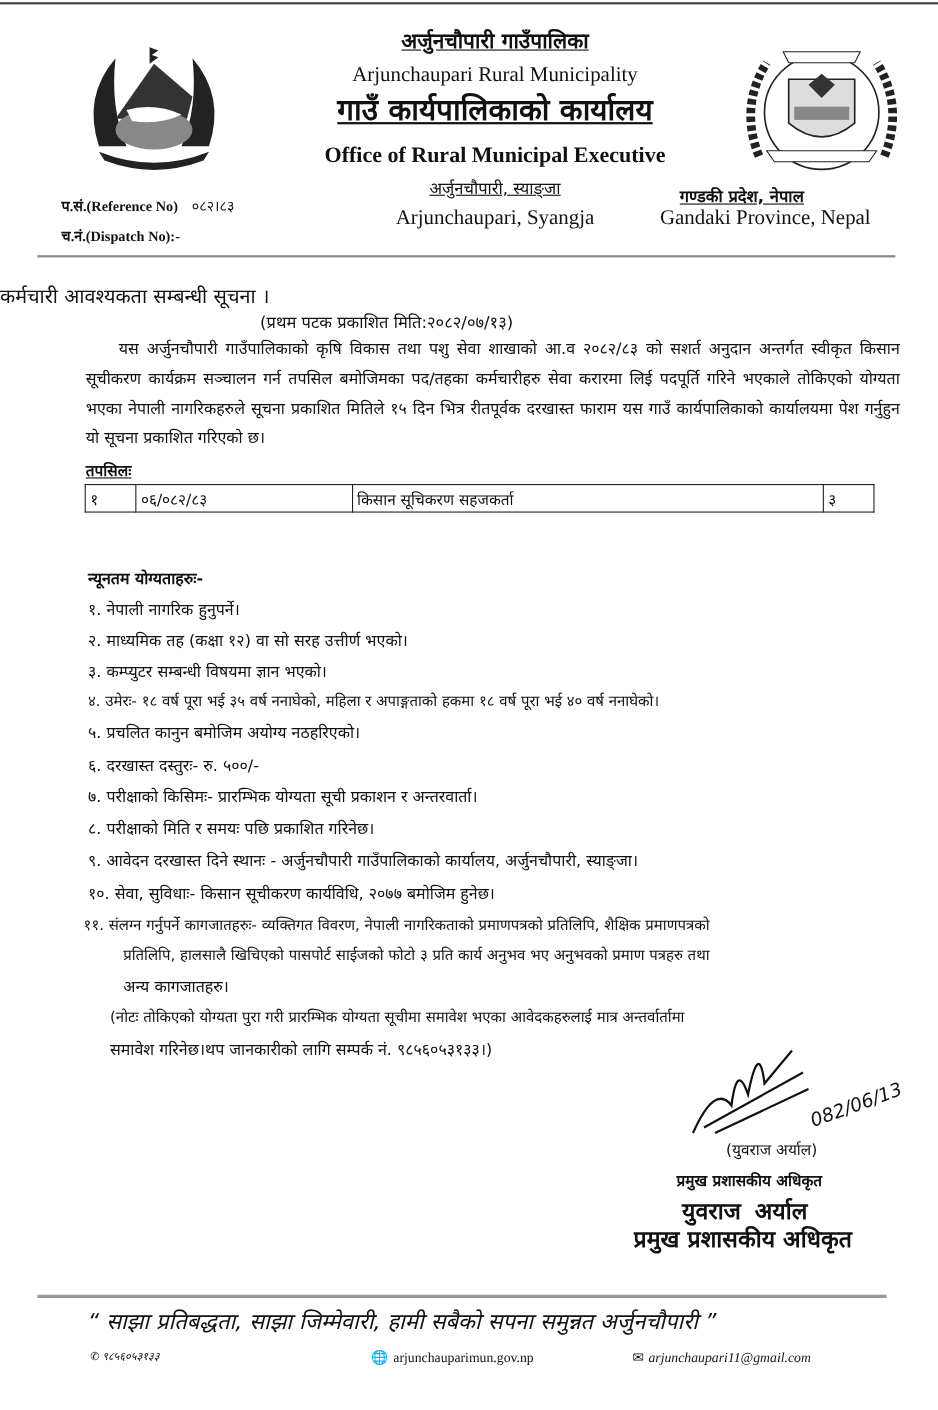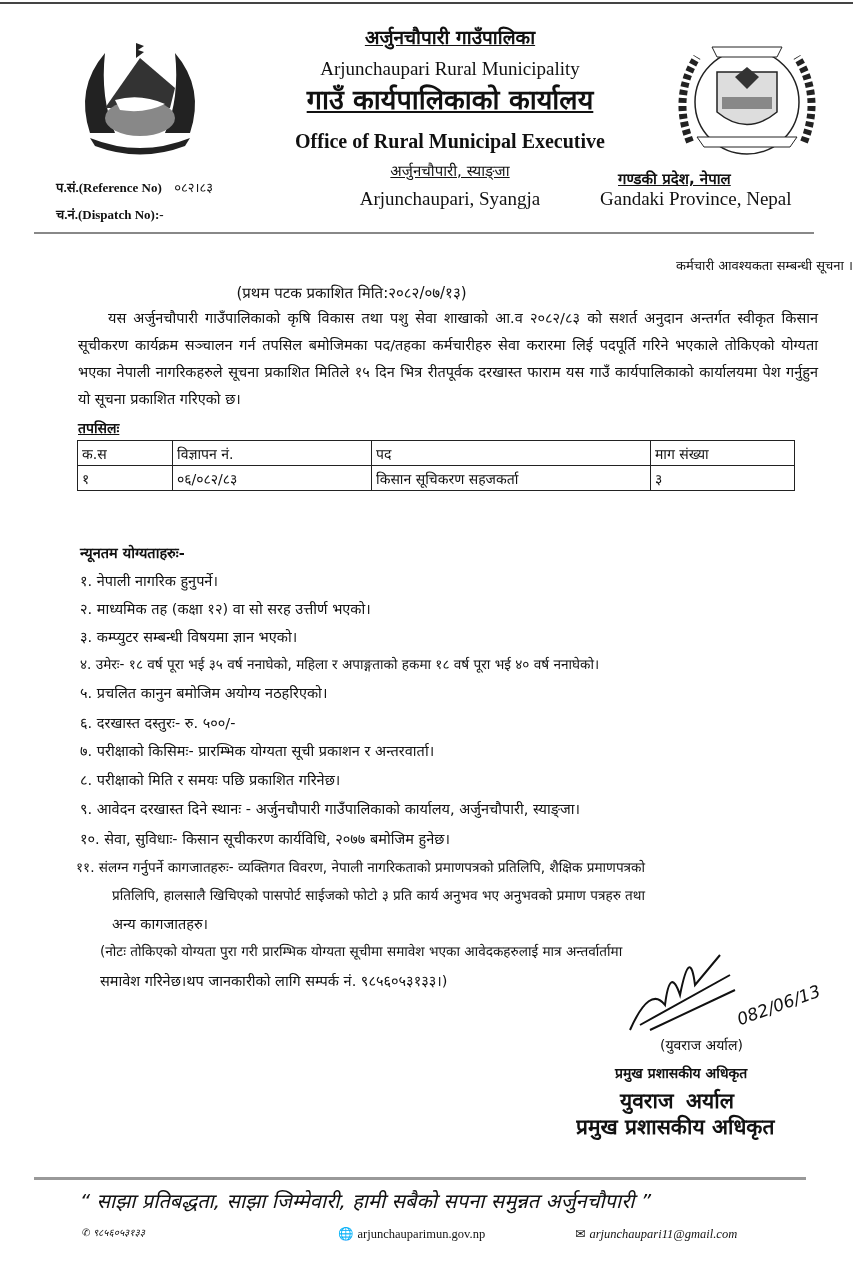--- a/index.html
+++ b/index.html
@@ -7,21 +7,21 @@
          font-family:"DejaVu Sans", sans-serif; color:#111; }
   .abs { position:absolute; }
   .rule { position:absolute; height:2px; background:#888; }
   .serif { font-family:"Liberation Serif","DejaVu Serif", serif; }
   .deva { font-family:"DejaVu Sans", sans-serif;text-decoration:underline; }
   .hdr-center { position:absolute; left:250px; width:400px; text-align:center; }
   .emblem { position:absolute; border-radius:50%; }
   table.tap { position:absolute; left:77px; top:440px; width:718px; border-collapse:collapse; font-size:14px; }
   table.tap td { border:1.5px solid #222; padding:2px 4px; height:20px; }
   .p { position:absolute; font-size:14.5px; line-height:27px; text-align:justify; }
-  .li { position:absolute; left:80px; font-size:14.5px; white-space:nowrap;margin-top:27px; }
+  .li { position:absolute; left:80px; font-size:14.5px; white-space:nowrap; }
 </style>
 </head>
 <body>
 
 <div class="rule" style="left:0;top:2px;width:853px;height:2px;background:#444;"></div>
 
 <div class="emblem" style="left:70px;top:38px;width:140px;height:120px;">
   <svg width="140" height="120" viewBox="0 0 140 120">
     <path d="M20 95 Q5 50 35 15 Q30 60 45 95 Z" fill="#222"></path>
     <path d="M120 95 Q135 50 105 15 Q110 60 95 95 Z" fill="#222"></path>
@@ -57,35 +57,29 @@
 <div class="abs serif" style="left:600px;top:188px;font-size:19px;">Gandaki Province, Nepal</div>
 
 <div class="abs" style="left:56px;top:178px;font-size:13px;font-weight:bold;">
   <span class="serif">प.सं.(Reference No)</span>
   <span style="font-weight:normal;margin-left:8px;">०८२।८३</span>
 </div>
 <div class="abs serif" style="left:56px;top:205px;font-size:13px;font-weight:bold;">च.नं.(Dispatch No):-</div>
 
 <div class="rule" style="left:34px;top:232px;width:780px;"></div>
 
-<div class="abs" style="left:0;width:853px;text-align:right;top:256px;font-size:13px;">कर्मचारी आवश्यकता सम्बन्धी सूचना ।</div>
+<div class="abs" style="left:0;width:853px;text-align:left;top:256px;font-size:18px;">कर्मचारी आवश्यकता सम्बन्धी सूचना ।</div>
 <div class="abs" style="left:0;width:703px;text-align:center;top:282px;font-size:15px;">(प्रथम पटक प्रकाशित मिति:२०८२/०७/१३)</div>
 
 <div class="p" style="left:78px;top:305px;width:740px;text-indent:30px;">यस अर्जुनचौपारी गाउँपालिकाको कृषि विकास तथा पशु सेवा शाखाको आ.व २०८२/८३ को सशर्त अनुदान अन्तर्गत स्वीकृत किसान सूचीकरण कार्यक्रम सञ्चालन गर्न तपसिल बमोजिमका पद/तहका कर्मचारीहरु सेवा करारमा लिई पदपूर्ति गरिने भएकाले तोकिएको योग्यता भएका नेपाली नागरिकहरुले सूचना प्रकाशित मितिले १५ दिन भित्र रीतपूर्वक दरखास्त फाराम यस गाउँ कार्यपालिकाको कार्यालयमा पेश गर्नुहुन यो सूचना प्रकाशित गरिएको छ।</div>
 
 <div class="abs" style="left:78px;top:418px;font-size:14px;font-weight:bold;text-decoration:underline;">तपसिलः</div>
 
 <table class="tap">
   <tbody>
-      <tr>
-    <td style="width:86px">क.स</td>
-    <td style="width:190px">विज्ञापन नं.</td>
-    <td style="width:270px">पद</td>
-    <td>माग संख्या</td>
-  </tr>
   <tr>
     <td>१</td>
     <td>०६/०८२/८३</td>
     <td>किसान सूचिकरण सहजकर्ता</td>
     <td>३</td>
   </tr>
 </tbody>
   </table>
 
 <div class="li" style="top:515px;font-weight:bold;">न्यूनतम योग्यताहरुः-</div>

